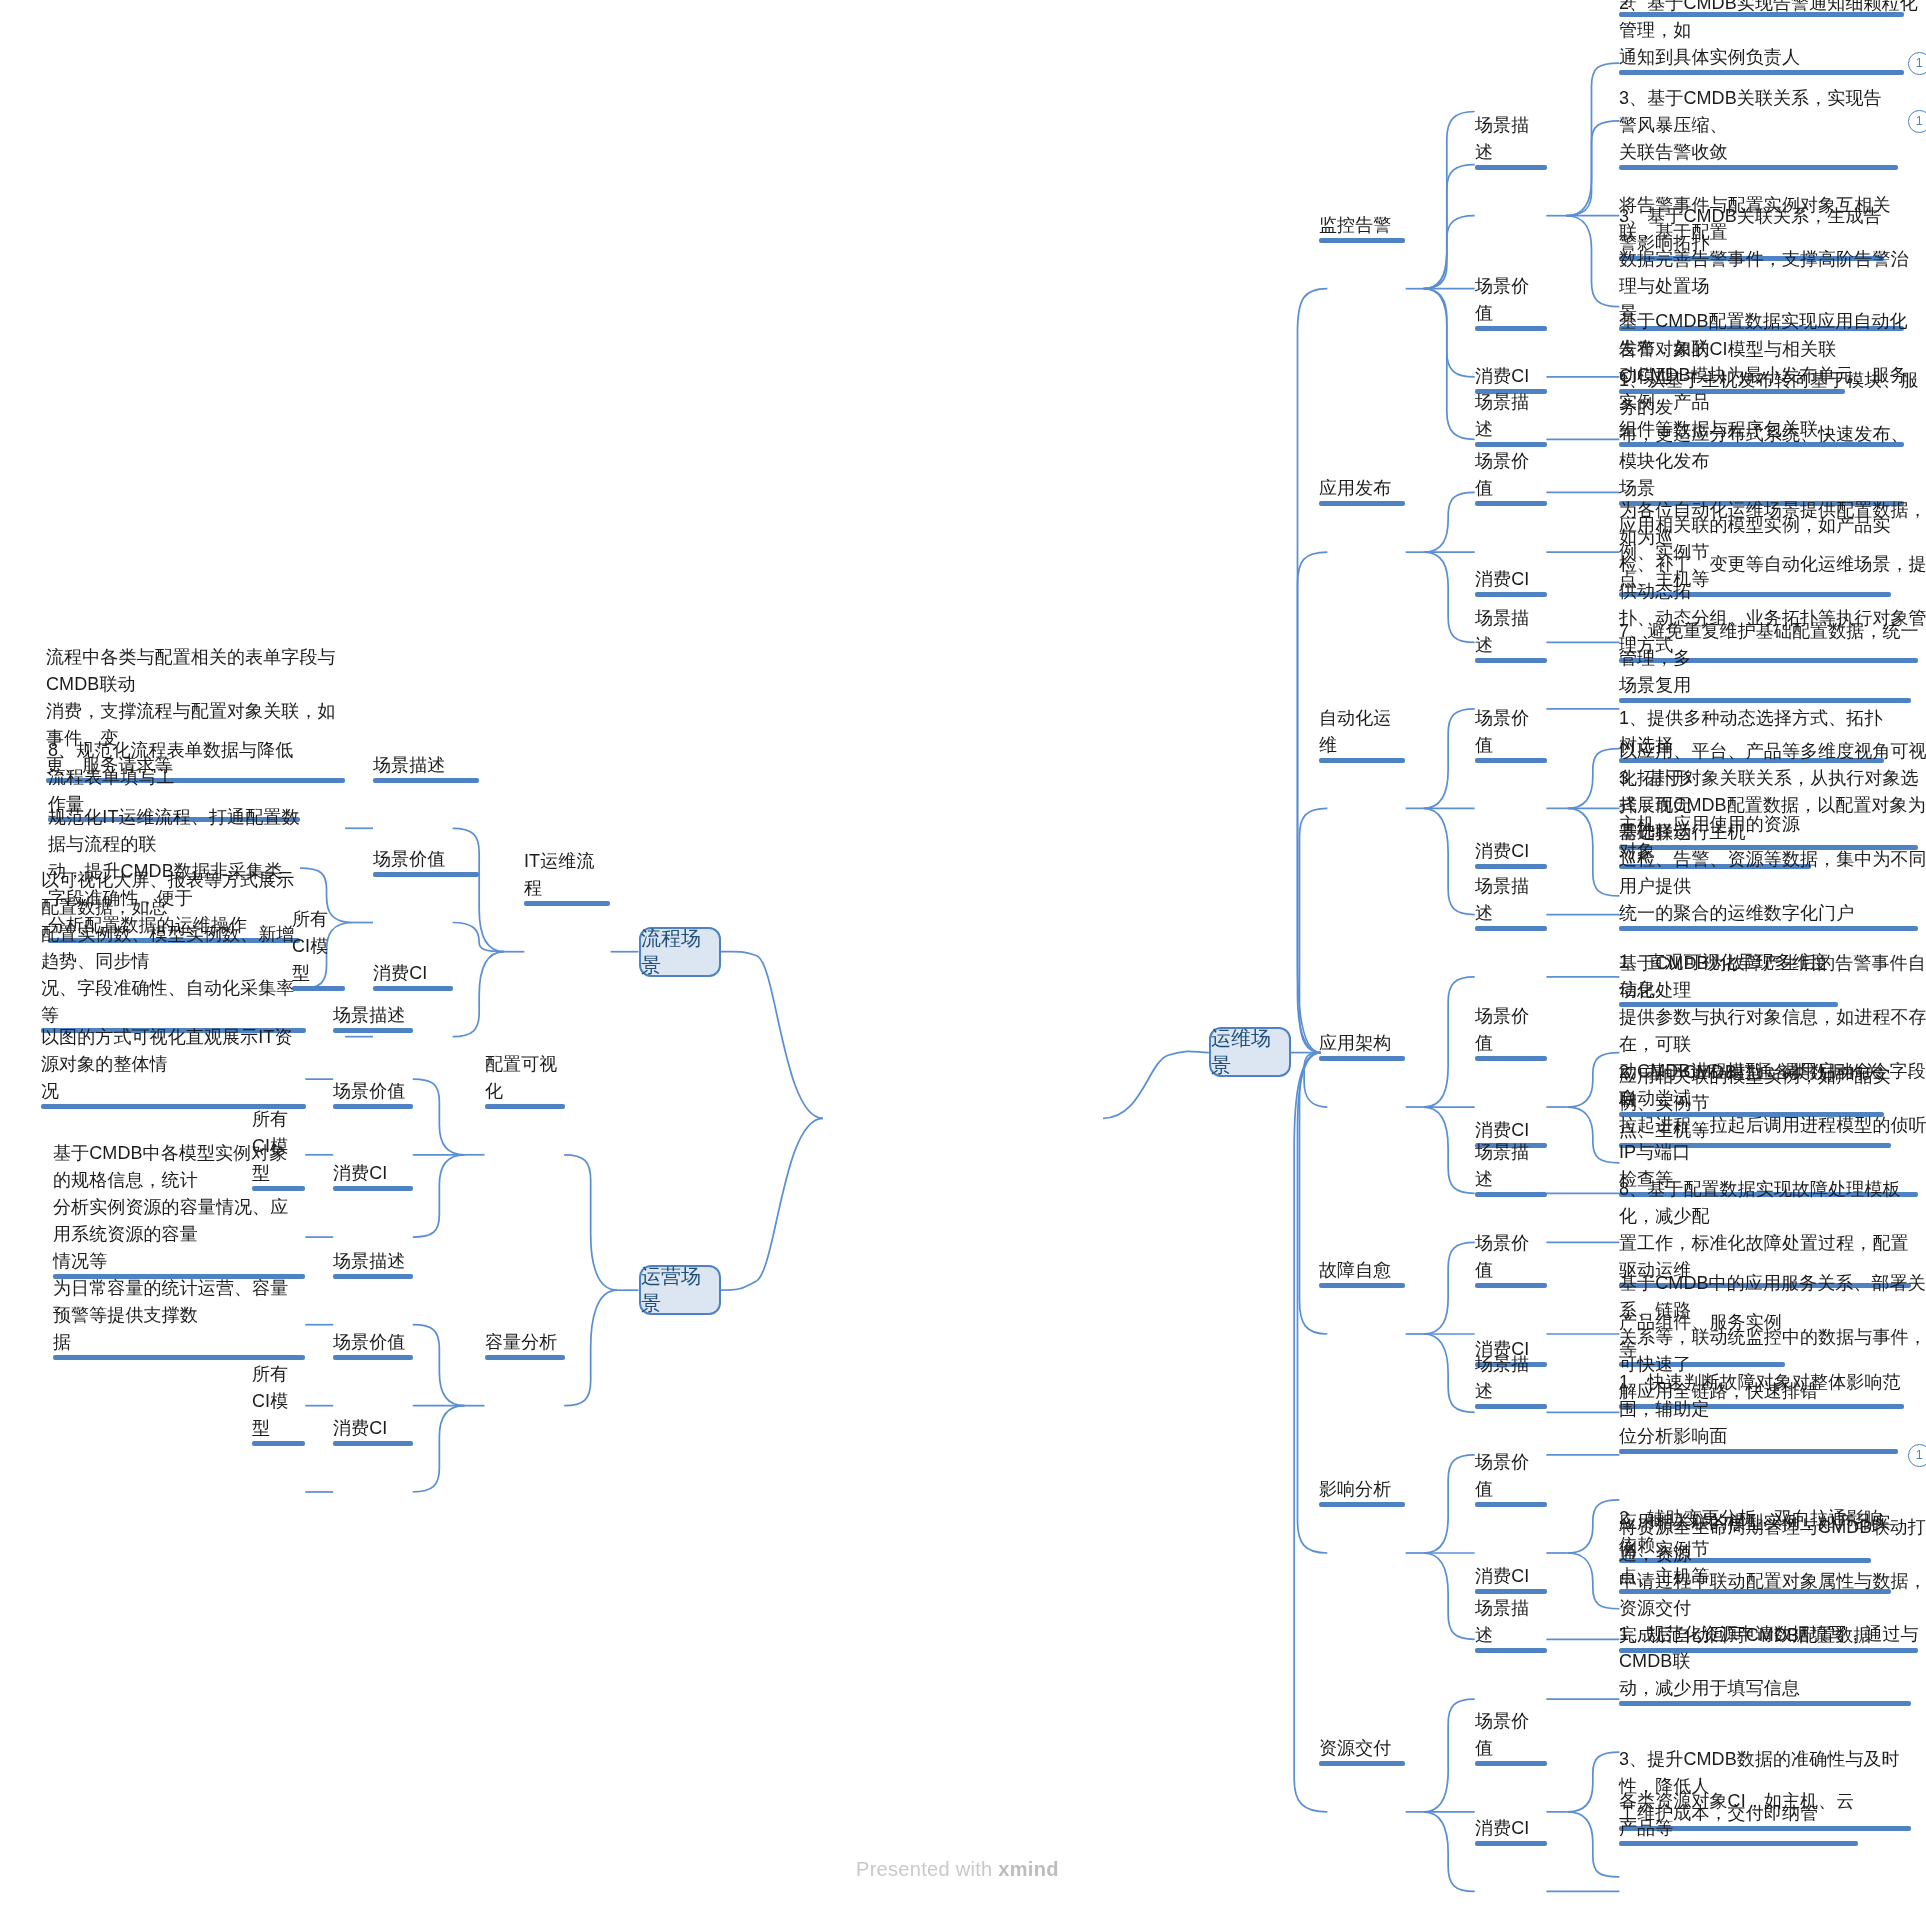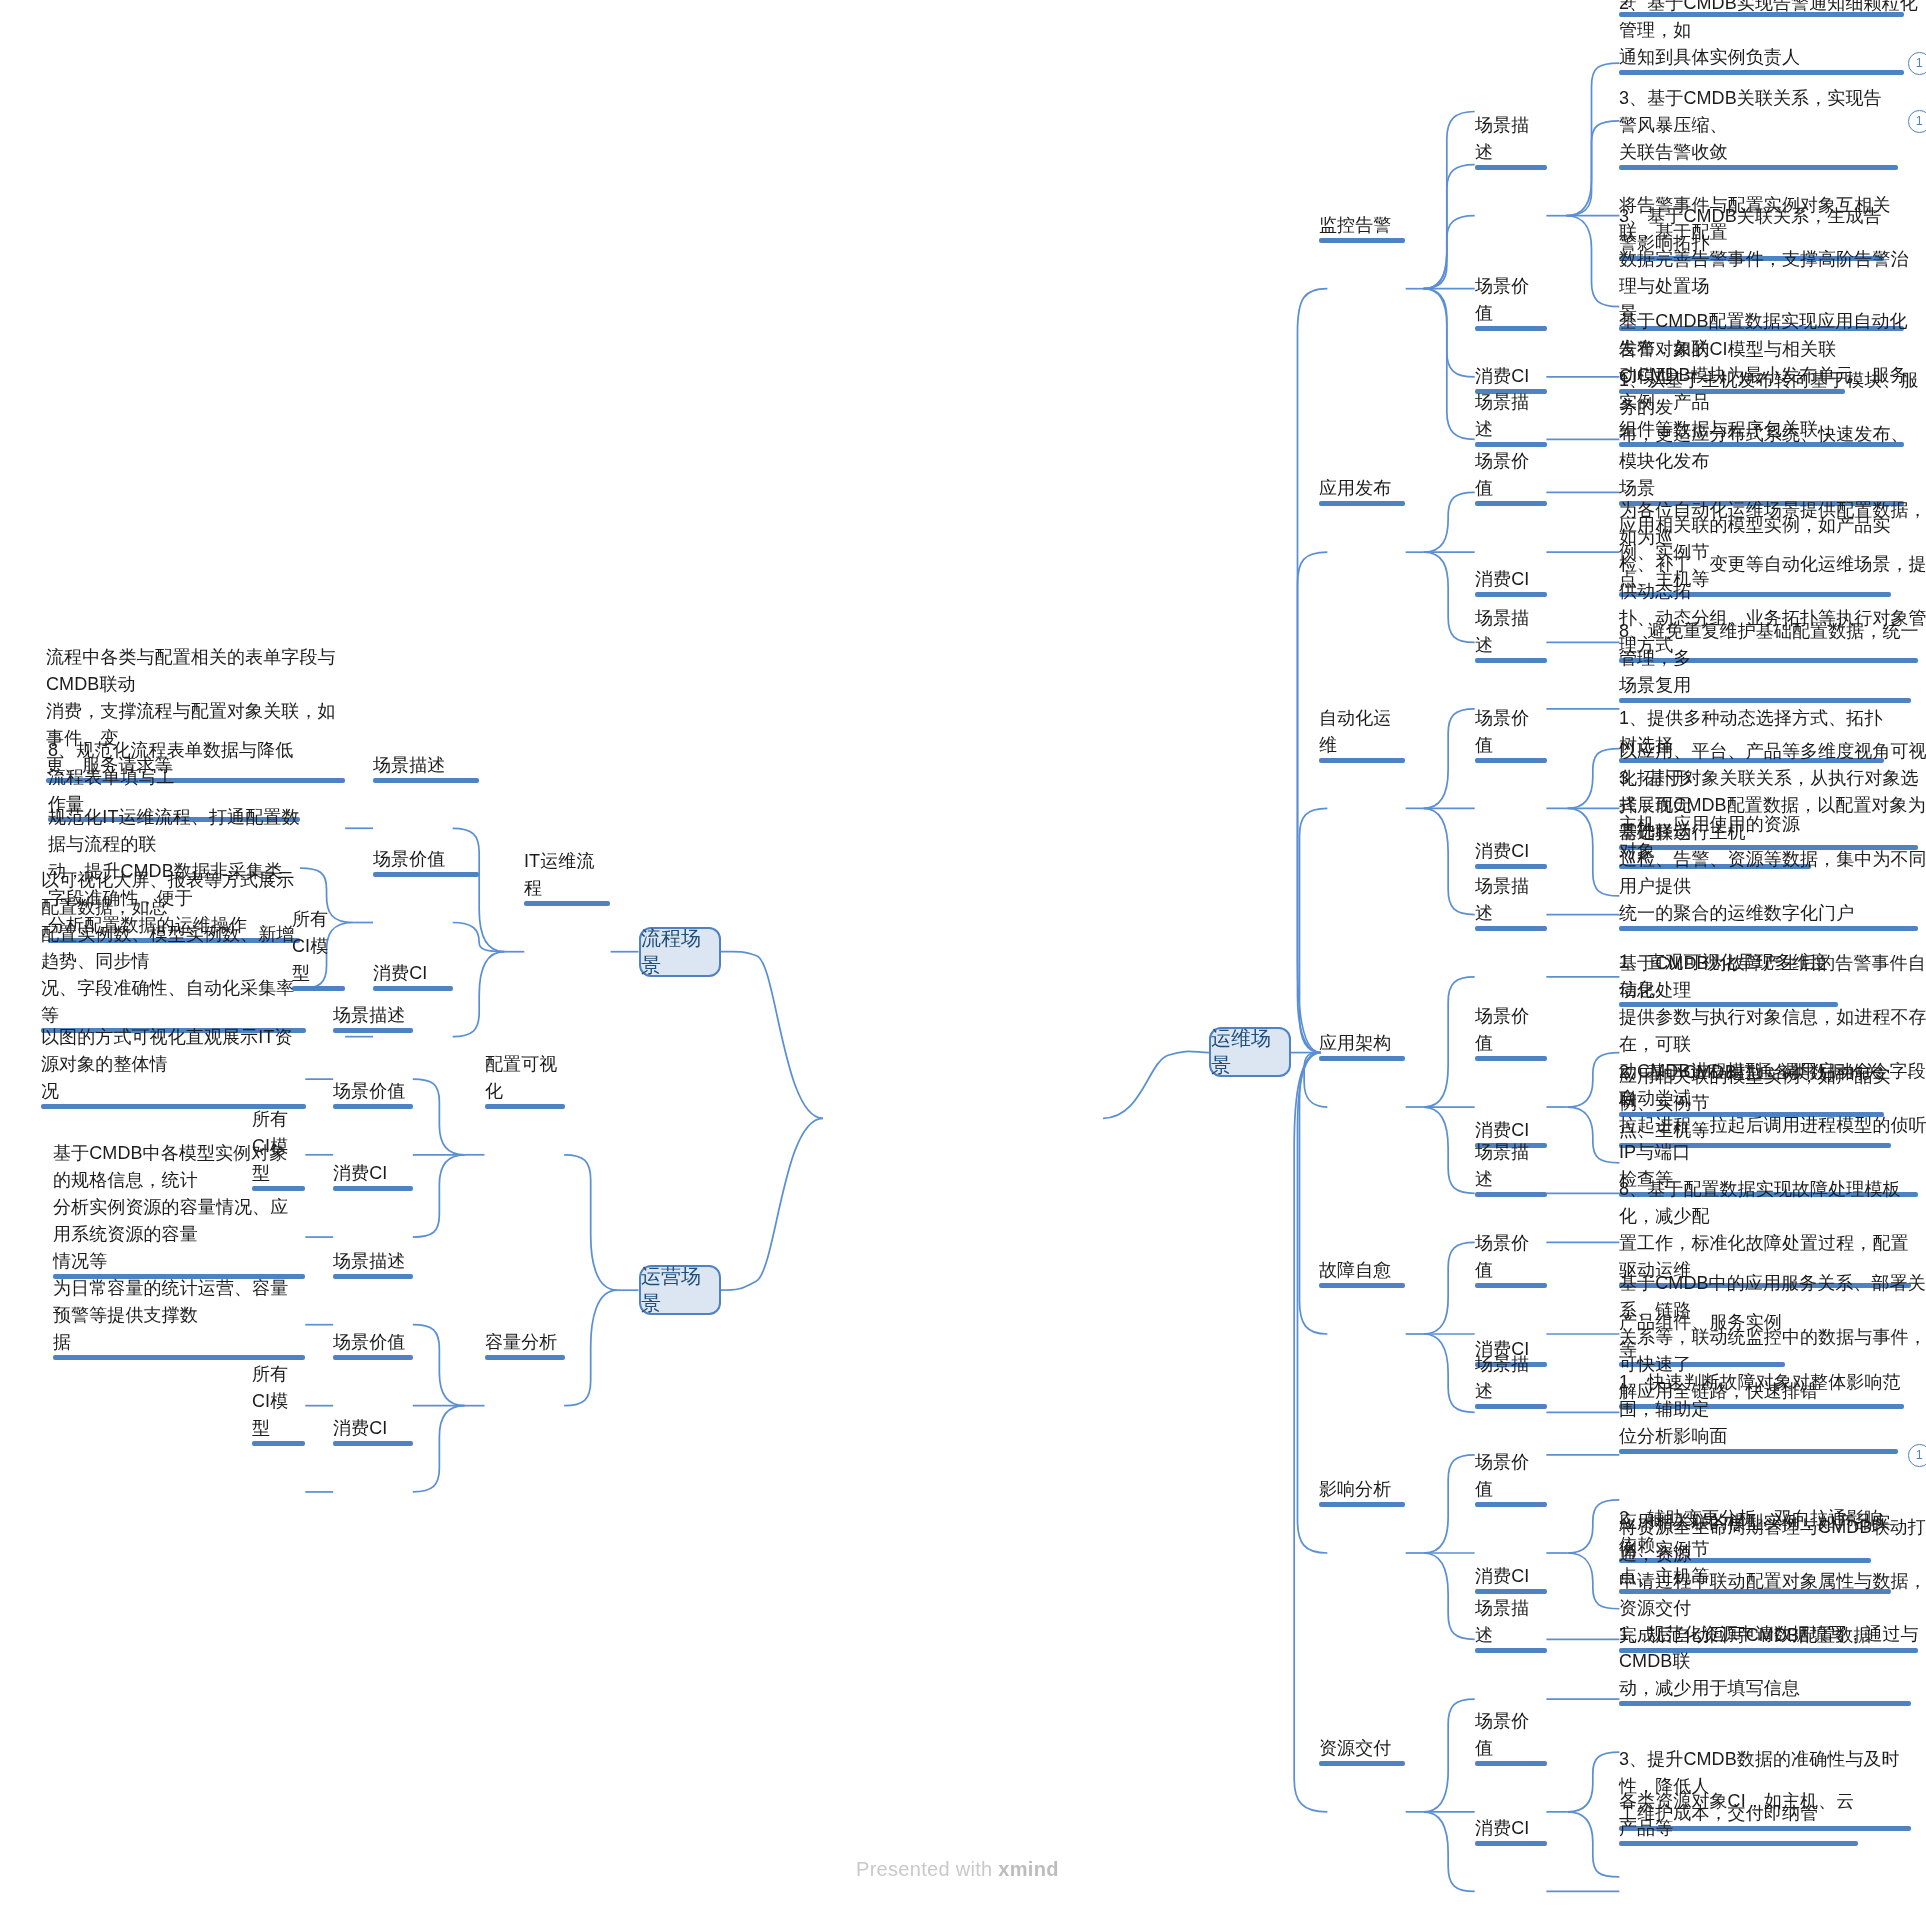--- a/index.html
+++ b/index.html
@@ -425,21 +425,21 @@
 检、补丁、变更等自动化运维场景，提供动态拓
 扑、动态分组、业务拓扑等执行对象管理方式</div>
     <div class="bar" style="width:299px;"></div>
   </div>
 
   <div class="topic" style="left:1475px;top:763px;width:72px;">
     <div class="txt">场景价值</div>
     <div class="bar" style="width:72px;"></div>
   </div>
   <div class="topic" style="left:1619px;top:703px;width:305px;">
-    <div class="txt">8、避免重复维护基础配置数据，统一管理，多
+    <div class="txt">7、避免重复维护基础配置数据，统一管理，多
 场景复用</div>
     <div class="bar" style="width:292px;"></div>
   </div>
   <div class="topic" style="left:1619px;top:763px;width:279px;">
     <div class="txt">1、提供多种动态选择方式、拓扑树选择</div>
     <div class="bar" style="width:265px;"></div>
   </div>
   <div class="topic" style="left:1619px;top:850px;width:312px;">
     <div class="txt">3、基于对象关联关系，从执行对象选择，而无
 需选择运行主机</div>

